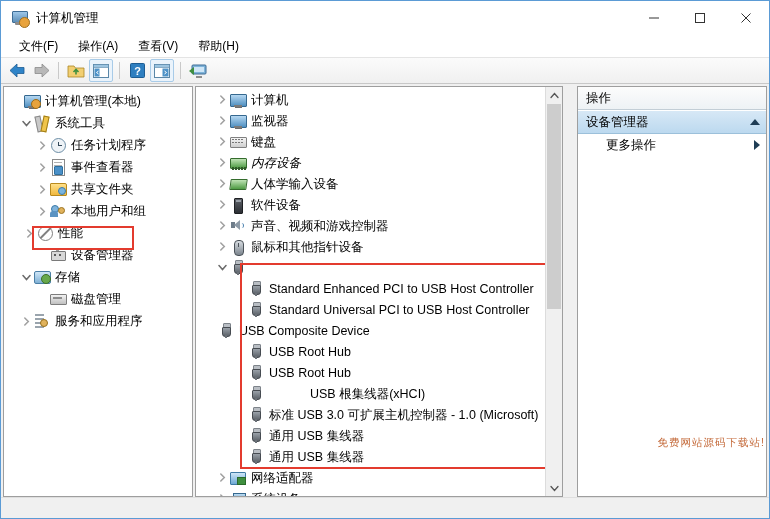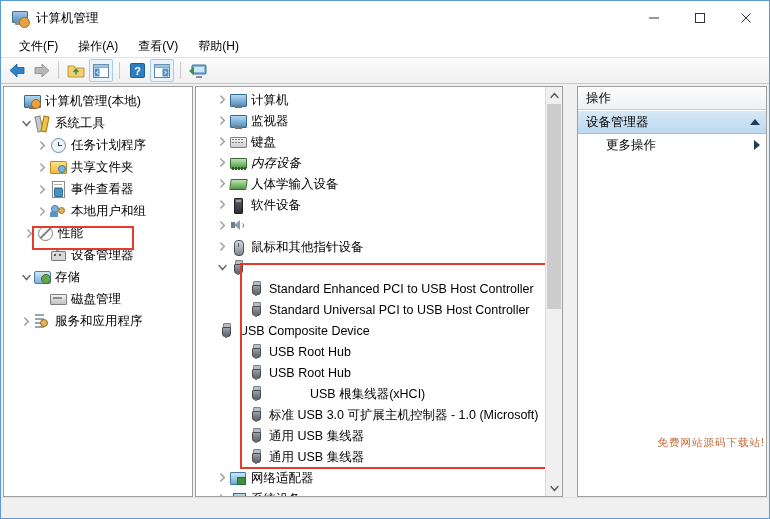--- a/index.html
+++ b/index.html
@@ -327,40 +327,40 @@
           <span class="lbl">任务计划程序</span>
         </div>
 
         <div class="row" style="padding-left:30px;">
           <span class="chev">
             <svg width="9" height="9" viewBox="0 0 9 9">
                 <path d="M2.8 1 L6.3 4.5 L2.8 8" stroke="#a0a0a0" stroke-width="1.5" fill="none" stroke-linecap="round"></path>
               </svg>
           </span>
           <span class="ico">
-              <span class="i-folder">
-                <span class="ppl"></span>
-              </span>
-            </span>
-          <span class="lbl">共享文件夹</span>
-        </div>
-
-        <div class="row" style="padding-left:30px;">
-          <span class="chev">
-            <svg width="9" height="9" viewBox="0 0 9 9">
-                <path d="M2.8 1 L6.3 4.5 L2.8 8" stroke="#a0a0a0" stroke-width="1.5" fill="none" stroke-linecap="round"></path>
-              </svg>
-          </span>
-          <span class="ico">
               <span class="i-page">
                 <span class="bar"></span>
                 <span class="badge"></span>
               </span>
             </span>
           <span class="lbl">事件查看器</span>
+        </div>
+
+        <div class="row" style="padding-left:30px;">
+          <span class="chev">
+            <svg width="9" height="9" viewBox="0 0 9 9">
+                <path d="M2.8 1 L6.3 4.5 L2.8 8" stroke="#a0a0a0" stroke-width="1.5" fill="none" stroke-linecap="round"></path>
+              </svg>
+          </span>
+          <span class="ico">
+              <span class="i-folder">
+                <span class="ppl"></span>
+              </span>
+            </span>
+          <span class="lbl">共享文件夹</span>
         </div>
 
         <div class="row" style="padding-left:30px;">
           <span class="chev">
             <svg width="9" height="9" viewBox="0 0 9 9">
                 <path d="M2.8 1 L6.3 4.5 L2.8 8" stroke="#a0a0a0" stroke-width="1.5" fill="none" stroke-linecap="round"></path>
               </svg>
           </span>
           <span class="ico">
               <span class="i-users">
@@ -530,20 +530,21 @@
                 <path d="M2.8 1 L6.3 4.5 L2.8 8" stroke="#a0a0a0" stroke-width="1.5" fill="none" stroke-linecap="round"></path>
               </svg>
           </span>
           <span class="ico">
               <span class="i-sound">
                 <span class="sp"></span>
                 <span class="cone"></span>
                 <span class="wv"></span>
               </span>
             </span>
+          <span class="lbl">声音、视频和游戏控制器</span>
         </div>
 
         <div class="row mid" style="padding-left:18px;">
           <span class="chev">
             <svg width="9" height="9" viewBox="0 0 9 9">
                 <path d="M2.8 1 L6.3 4.5 L2.8 8" stroke="#a0a0a0" stroke-width="1.5" fill="none" stroke-linecap="round"></path>
               </svg>
           </span>
           <span class="ico">
               <span class="i-mouse">

